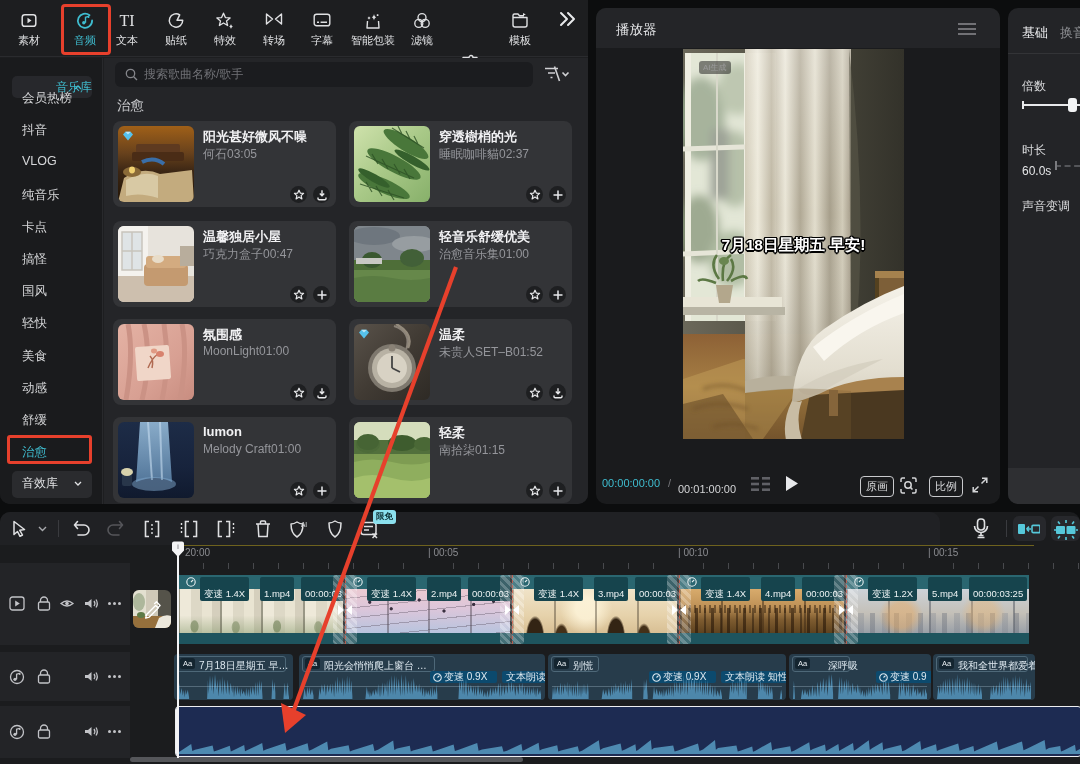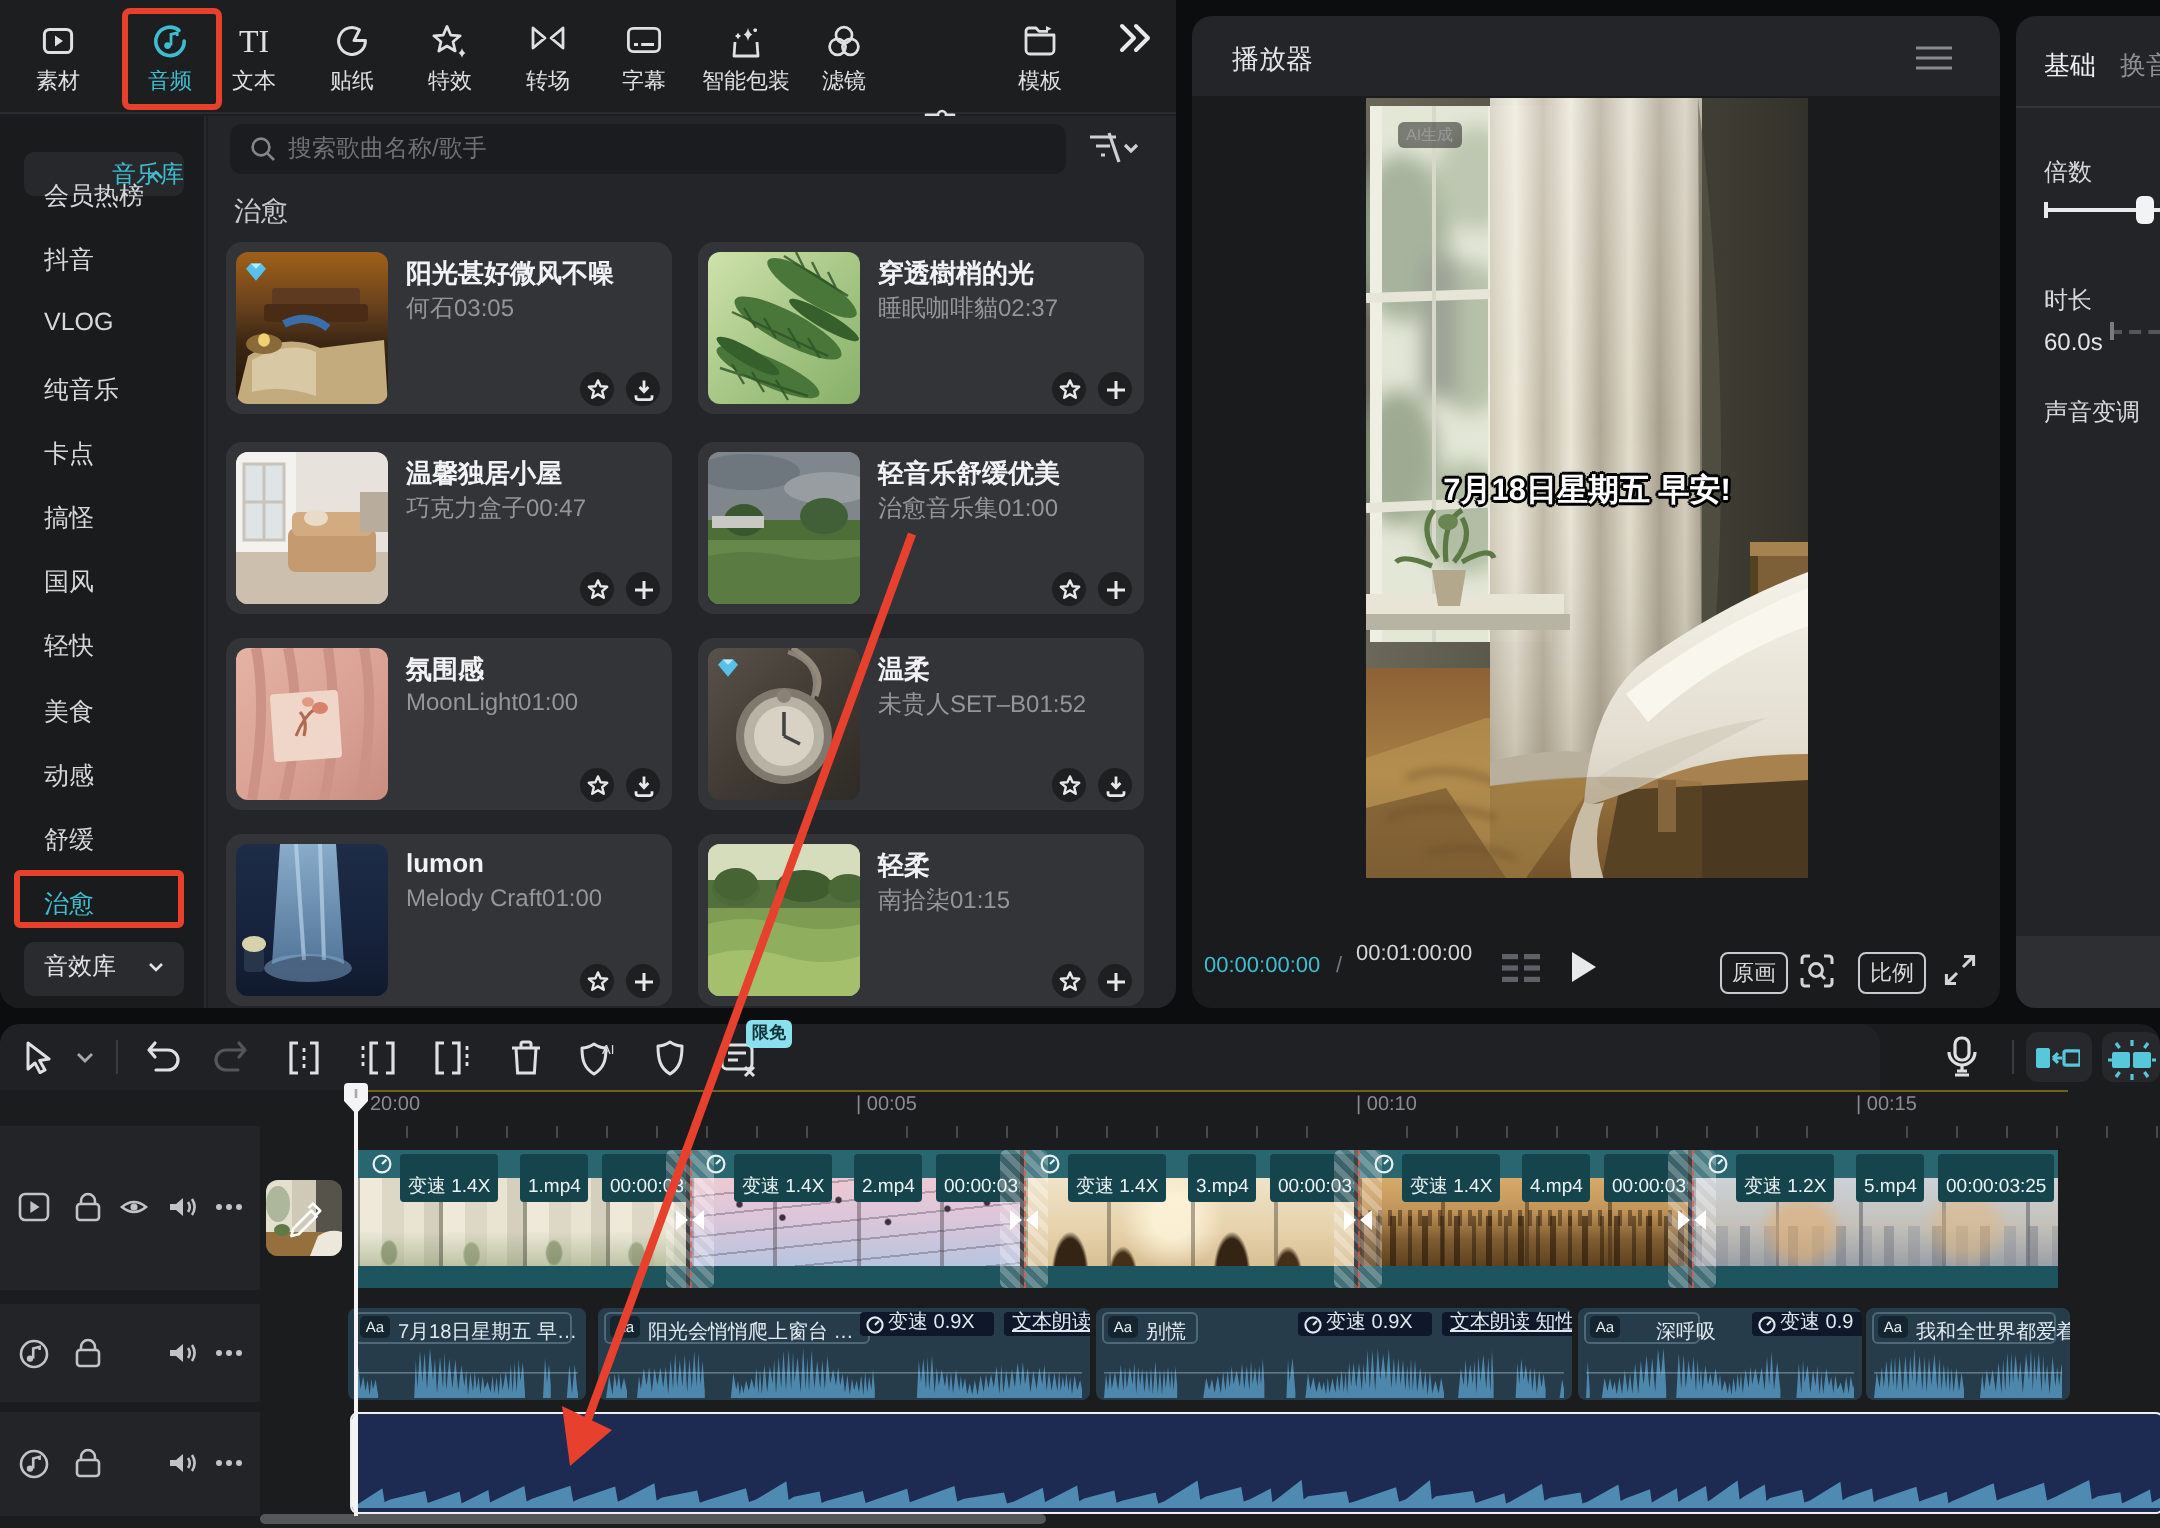--- a/index.html
+++ b/index.html
@@ -76,22 +76,22 @@
 .rlabel { position:absolute; top:2px; font-size:10px; color:#8b8c90; }
 .clip { position:absolute; top:0; height:69px; overflow:hidden; }
 .cliphead { position:absolute; left:0; top:0; right:0; height:14px; background:#2a6670; }
 .clippill { position:absolute; top:2px; height:10px; background:#16444d; border-radius:2px;
   color:#ecf2f3; font-size:9.5px; line-height:10px; padding:12px 4px; white-space:nowrap; }
 .clipfoot { position:absolute; left:0; bottom:0; right:0; height:11px; background:#1e545e; }
 .tseg { position:absolute; top:0; height:46px; background:#273c4b; border-radius:4px; overflow:hidden; }
 .aabadge { position:absolute; top:4px; width:15px; height:11px; background:#142530;
   border-radius:2.5px; color:#e8eef2; font-size:7.5px; text-align:center; line-height:11px; }
 .tsegti { position:absolute; top:4.5px; font-size:10px; color:#dfe9f0; white-space:nowrap; }
-.tpill { position:absolute; top:2px; height:12px; background:#0f172a; border-radius:2px;
-  color:#dfe9f0; font-size:10px; line-height:12px; padding:0 4px; white-space:nowrap;text-decoration:underline; }
+.tpill { position:absolute; top:17px; height:12px; background:#0c4a6e; border-radius:2px;
+  color:#dfe9f0; font-size:10px; line-height:12px; padding:0 4px; white-space:nowrap; }
 
 #redbox1 { left:61px; top:4px; width:50px; height:51px; border:3px solid #e7402c; border-radius:4px; z-index:50;}
 #redbox2 { left:7px; top:435px; width:85px; height:29px; border:3px solid #e7402c; border-radius:3px; z-index:50;}
 #arrowsvg { left:0; top:0; z-index:60; pointer-events:none; }
 </style>
 </head>
 <body>
 <div id="app">
 
 <div id="leftpanel" class="abs">
@@ -570,21 +570,21 @@
       <path d="M109 352 Q99 372 103 391 L119 391 Q112 370 119 352 Q113 354 109 352 Z" fill="#e6e1d2"></path>
       <path d="M115 340 Q150 318 200 310 Q160 330 138 343 Q122 350 115 340 Z" fill="#d2ccbc" opacity=".7"></path>
       <path d="M62 344 Q110 336 168 342 L168 390 L62 390 Z" fill="#7a5c30" opacity=".28"></path>
     </svg>
     <div id="wm">AI生成</div>
     <div id="caption">7月18日星期五 早安!</div>
   </div>
   <div id="pctrl">
     <span style="position:absolute;left:6px;top:7px;font-size:11px;color:#3fbdd0;">00:00:00:00</span>
     <span style="position:absolute;left:72px;top:7px;font-size:11px;color:#77787c;">/</span>
-    <span style="position:absolute;left:82px;top:1px;font-size:11px;color:#d4d5d7;">00:01:00:00</span>
+    <span style="position:absolute;left:82px;top:13px;font-size:11px;color:#d4d5d7;">00:01:00:00</span>
     <svg width="20" height="14" viewBox="0 0 20 14" style="position:absolute;left:155px;top:7px;">
           <g fill="#606166">
             <rect x="0" y="0" width="8" height="2.6"></rect>
             <rect x="0" y="5.7" width="8" height="2.6"></rect>
             <rect x="0" y="11.4" width="8" height="2.6"></rect>
             <rect x="11" y="0" width="8" height="2.6"></rect>
             <rect x="11" y="5.7" width="8" height="2.6"></rect>
             <rect x="11" y="11.4" width="8" height="2.6"></rect>
           </g>
         </svg>

